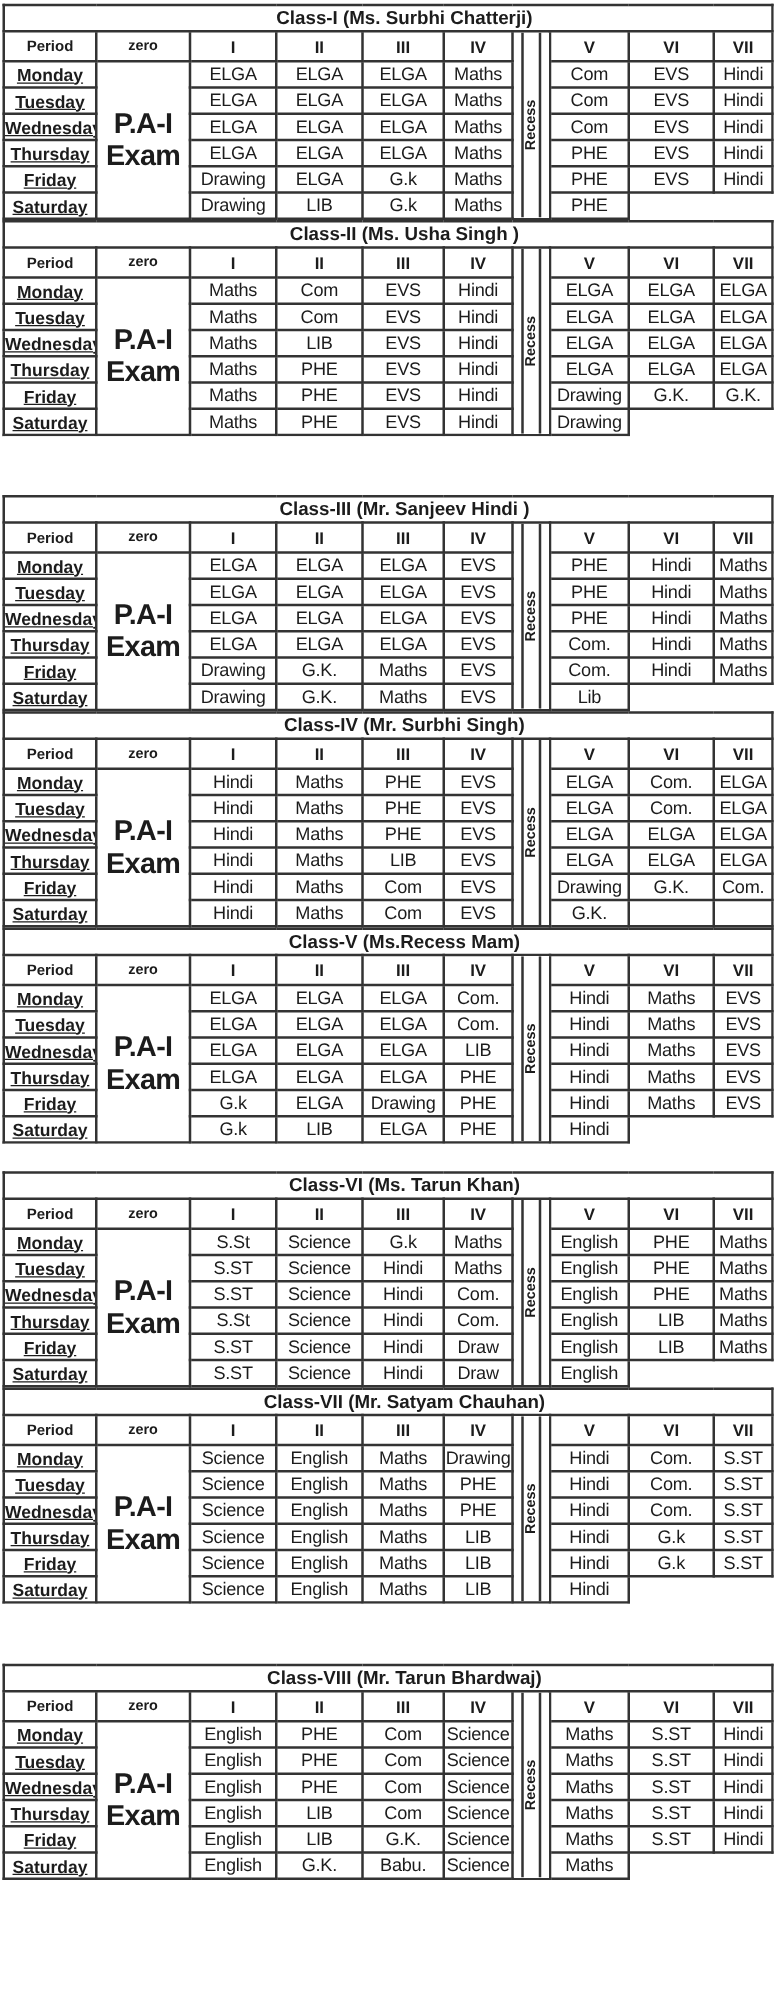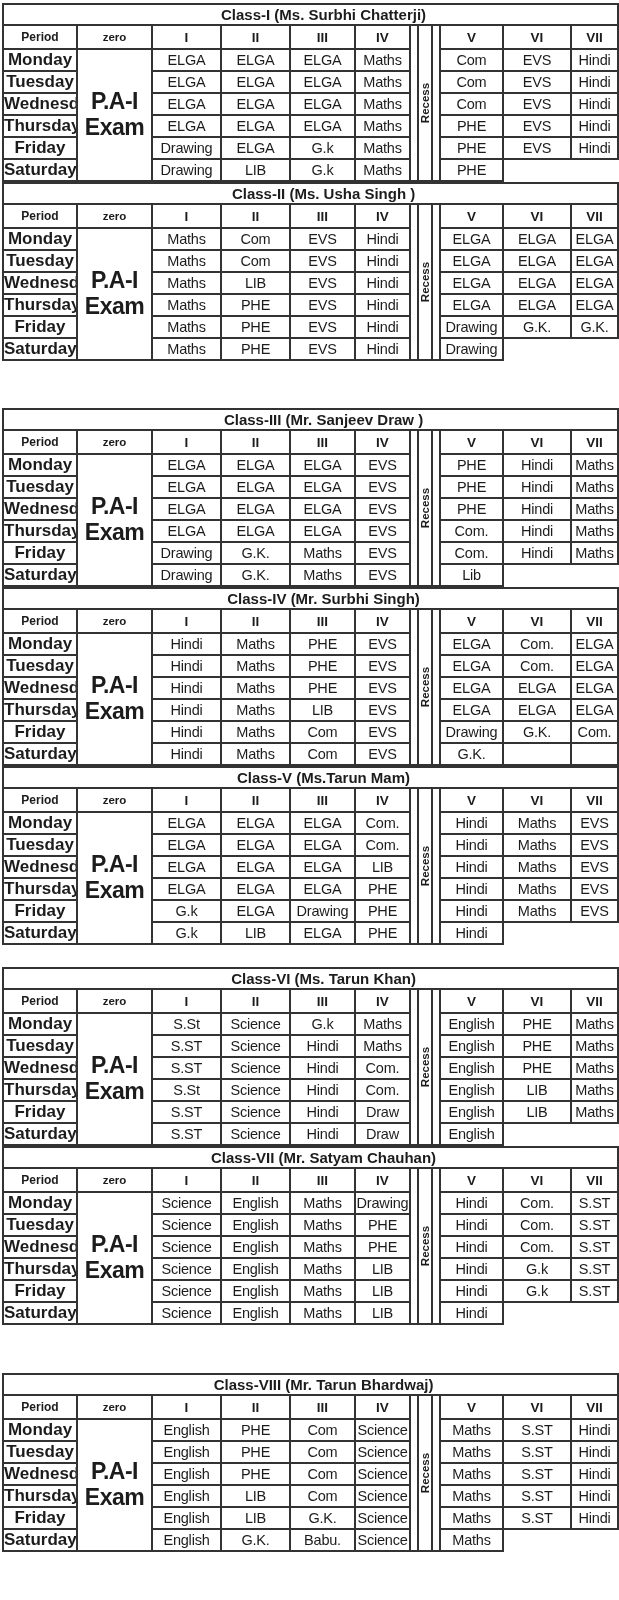--- a/index.html
+++ b/index.html
@@ -15,21 +15,21 @@
   }
   th { font-weight:700; color:#1c1c1c; }
 
   .title-row .title { height:19px; font-size:15px; font-weight:700;padding-left:26px; }
   .header-row th { height:22px; }
   .period-hdr { font-size:12px; }
   .zero-hdr   { font-size:11.5px; }
   .roman      { font-size:13.5px; }
 
   tr.day-row  { height:21px; }
-  th.day      { font-size:17px; }
+  th.day      { font-size:14px;text-decoration:underline; }
   td.sub      { font-size:14.5px; font-weight:400; letter-spacing:-0.2px; }
   td.exam-cell{ font-size:23px; font-weight:700; line-height:1.12; letter-spacing:-0.5px; }
 
   
   th.recess-cell { position:relative; background:#ffffff; padding:0; }
   .recess-strip {
     position:absolute; top:0; bottom:0; left:50%; width:12px;
     transform:translateX(-50%);
     border-left:2px solid #333333; border-right:2px solid #333333;
   }
@@ -259,21 +259,21 @@
         <col style="width: 69px;">
         <col style="width: 65px;">
         <col style="width: 55px;">
         <col style="width: 30px;">
         <col style="width: 63px;">
         <col style="width: 68px;">
         <col style="width: 47px;">
       </colgroup>
       <tbody>
         <tr class="title-row">
-          <th colspan="10" class="title">Class-III (Mr. Sanjeev Draw )</th>
+          <th colspan="10" class="title">Class-III (Mr. Sanjeev Hindi )</th>
         </tr>
         <tr class="header-row">
           <th class="period-hdr">Period</th>
           <th class="zero-hdr">zero</th>
           <th class="roman">I</th>
           <th class="roman">II</th>
           <th class="roman">III</th>
           <th class="roman">IV</th>
           <th rowspan="7" class="recess-cell">
             <div class="recess-strip">
@@ -457,21 +457,21 @@
         <col style="width: 69px;">
         <col style="width: 65px;">
         <col style="width: 55px;">
         <col style="width: 30px;">
         <col style="width: 63px;">
         <col style="width: 68px;">
         <col style="width: 47px;">
       </colgroup>
       <tbody>
         <tr class="title-row">
-          <th colspan="10" class="title">Class-V (Ms.Tarun Mam)</th>
+          <th colspan="10" class="title">Class-V (Ms.Recess Mam)</th>
         </tr>
         <tr class="header-row">
           <th class="period-hdr">Period</th>
           <th class="zero-hdr">zero</th>
           <th class="roman">I</th>
           <th class="roman">II</th>
           <th class="roman">III</th>
           <th class="roman">IV</th>
           <th rowspan="7" class="recess-cell">
             <div class="recess-strip">

